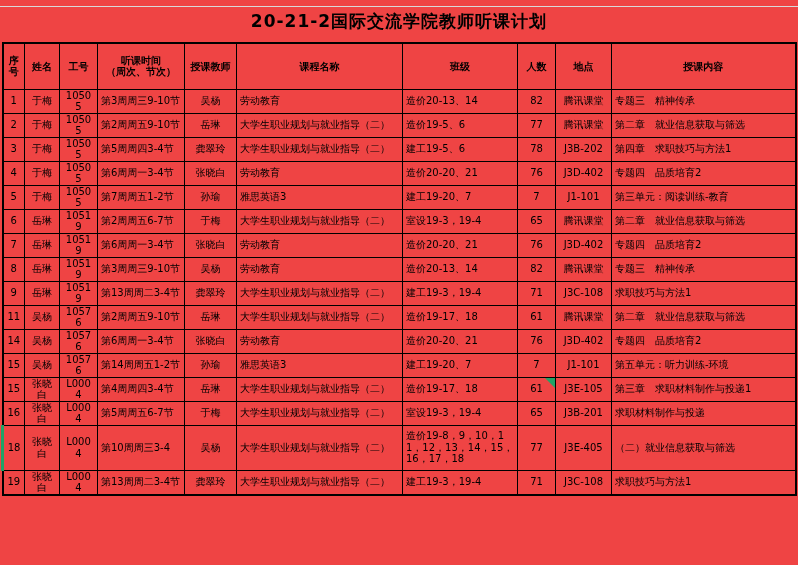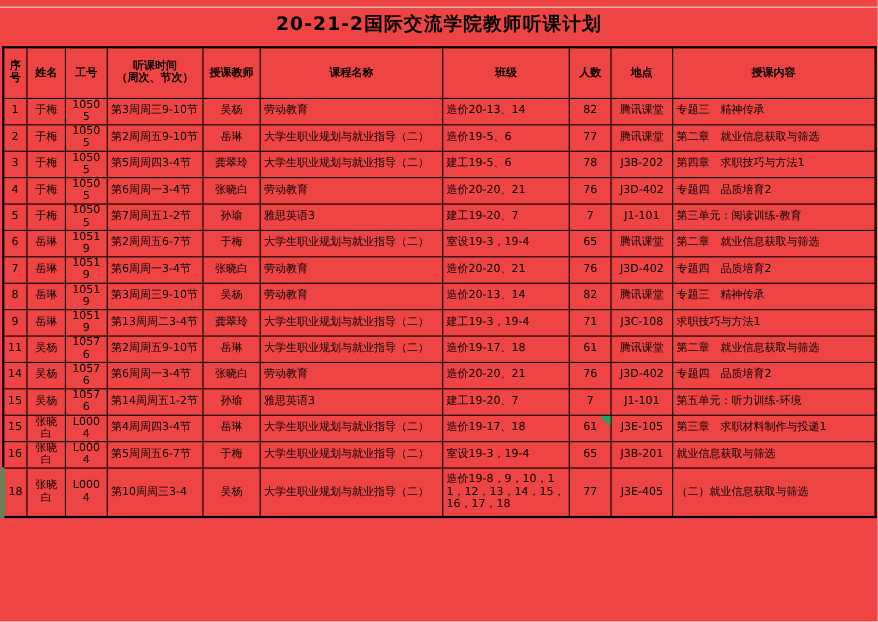--- a/index.html
+++ b/index.html
@@ -256,29 +256,41 @@
         <tr>
           <td class="c-no">16</td>
           <td class="c-name">张晓白</td>
           <td class="c-emp_id">L0004</td>
           <td class="c-time">第5周周五6-7节</td>
           <td class="c-teacher">于梅</td>
           <td class="c-course">大学生职业规划与就业指导（二）</td>
           <td class="c-class">室设19-3，19-4</td>
           <td class="c-count">65</td>
           <td class="c-room">J3B-201</td>
-          <td class="c-content">就业信息获取与筛选</td>
+          <td class="c-content">求职材料制作与投递</td>
         </tr>
         <tr style="height: 45px;">
           <td class="c-no" style="border-left: 3px solid rgb(33, 163, 102); margin-top: 36px;">18</td>
           <td class="c-name">张晓白</td>
           <td class="c-emp_id">L0004</td>
           <td class="c-time">第10周周三3-4</td>
           <td class="c-teacher">吴杨</td>
           <td class="c-course">大学生职业规划与就业指导（二）</td>
           <td class="c-class">造价19-8，9，10，11，12，13，14，15，16，17，18</td>
           <td class="c-count">77</td>
           <td class="c-room">J3E-405</td>
           <td class="c-content">（二）就业信息获取与筛选</td>
+        </tr>
+        <tr>
+          <td class="c-no">19</td>
+          <td class="c-name">张晓白</td>
+          <td class="c-emp_id">L0004</td>
+          <td class="c-time">第13周周二3-4节</td>
+          <td class="c-teacher">龚翠玲</td>
+          <td class="c-course">大学生职业规划与就业指导（二）</td>
+          <td class="c-class">建工19-3，19-4</td>
+          <td class="c-count">71</td>
+          <td class="c-room">J3C-108</td>
+          <td class="c-content">求职技巧与方法1</td>
         </tr>
       </tbody>
   </table>
 </div>
 
 </body></html>

